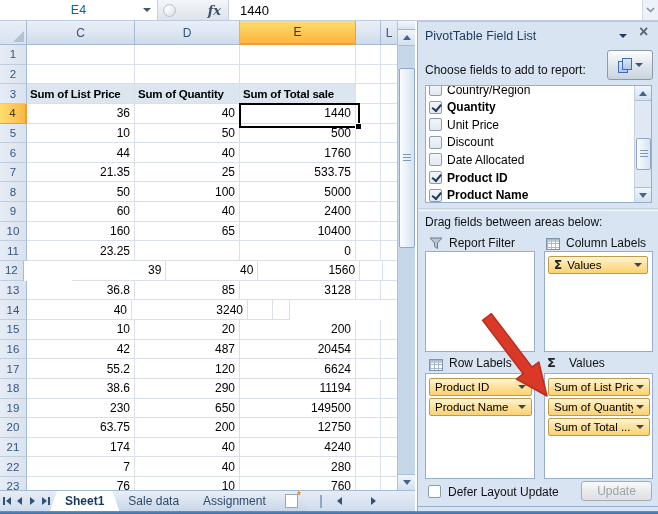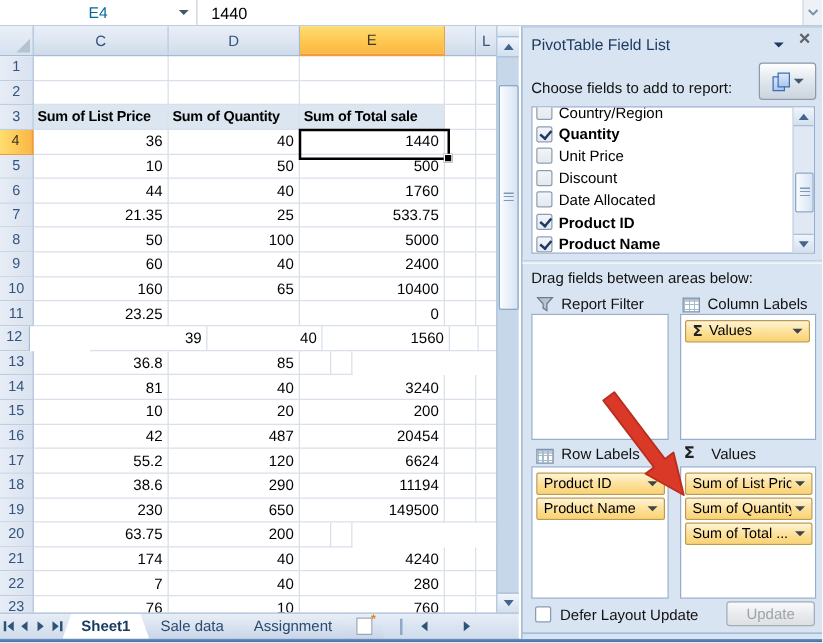--- a/index.html
+++ b/index.html
@@ -159,20 +159,24 @@
 </head>
 <body>
 
 <div id="app">
 
   <div id="fstrip">
     <div class="namebox">
       <span class="val">E4</span>
       <span class="dd-tri"></span>
     </div>
+    <div class="fxzone">
+      <span class="knob"></span>
+      <span class="fxlbl">fx</span>
+    </div>
     <div class="fbar">
       <span>1440</span>
     </div>
     <div class="fexpand">
       <svg width="9" height="6">
         <path d="M1 1 L4.5 4.5 L8 1" stroke="#7C8EA5" stroke-width="1.5" fill="none"></path>
       </svg>
     </div>
   </div>
 
@@ -281,26 +285,26 @@
         <div class="cell" style="width: 108px; margin-left: 48px;">39</div>
         <div class="cell" style="width: 105px;">40</div>
         <div class="cell" style="width: 116px;">1560</div>
         <div class="cell" style="width: 25px;"></div>
         <div class="cell" style="width: 17px;"></div>
       </div>
       <div class="row">
         <div class="rowhdr">13</div>
         <div class="cell" style="width: 108px;">36.8</div>
         <div class="cell" style="width: 105px;">85</div>
+        <div class="cell" style="width: 116px;">3128</div>
         <div class="cell" style="width: 25px;"></div>
         <div class="cell" style="width: 17px;"></div>
       </div>
       <div class="row">
         <div class="rowhdr">14</div>
-        <div class="cell" style="width: 108px;">81</div>
         <div class="cell" style="width: 105px;">40</div>
         <div class="cell" style="width: 116px;">3240</div>
         <div class="cell" style="width: 25px;"></div>
         <div class="cell" style="width: 17px;"></div>
       </div>
       <div class="row">
         <div class="rowhdr">15</div>
         <div class="cell" style="width: 108px;">10</div>
         <div class="cell" style="width: 105px;">20</div>
         <div class="cell" style="width: 116px;">200</div>
@@ -336,20 +340,21 @@
         <div class="cell" style="width: 108px;">230</div>
         <div class="cell" style="width: 105px;">650</div>
         <div class="cell" style="width: 116px;">149500</div>
         <div class="cell" style="width: 25px;"></div>
         <div class="cell" style="width: 17px;"></div>
       </div>
       <div class="row">
         <div class="rowhdr">20</div>
         <div class="cell" style="width: 108px;">63.75</div>
         <div class="cell" style="width: 105px;">200</div>
+        <div class="cell" style="width: 116px;">12750</div>
         <div class="cell" style="width: 25px;"></div>
         <div class="cell" style="width: 17px;"></div>
       </div>
       <div class="row">
         <div class="rowhdr">21</div>
         <div class="cell" style="width: 108px;">174</div>
         <div class="cell" style="width: 105px;">40</div>
         <div class="cell" style="width: 116px;">4240</div>
         <div class="cell" style="width: 25px;"></div>
         <div class="cell" style="width: 17px;"></div>

